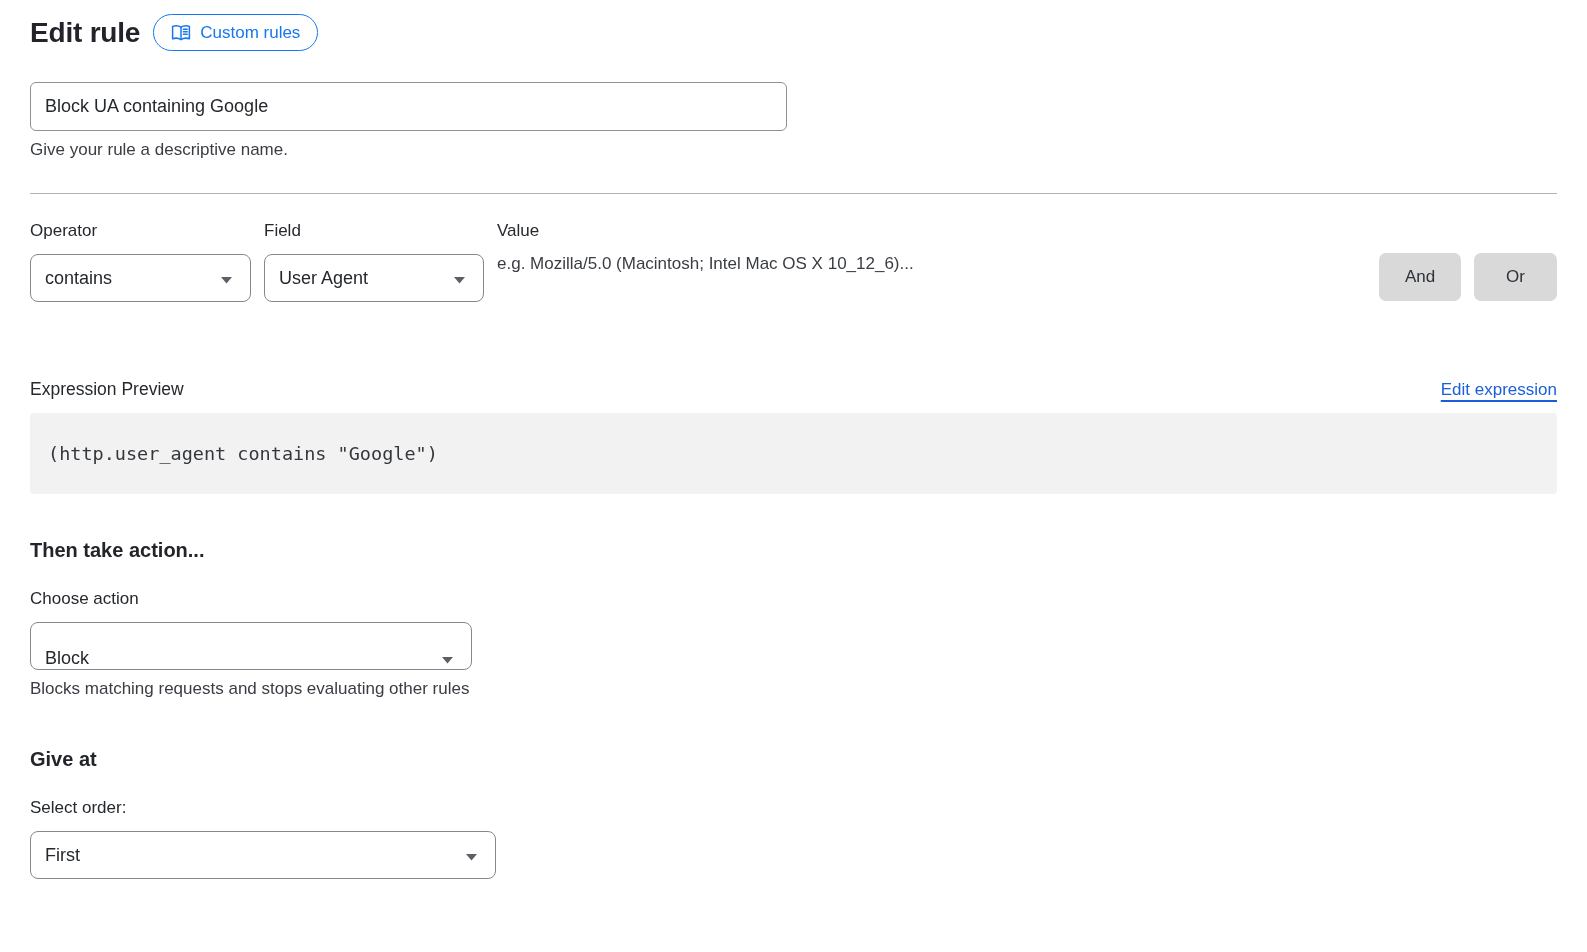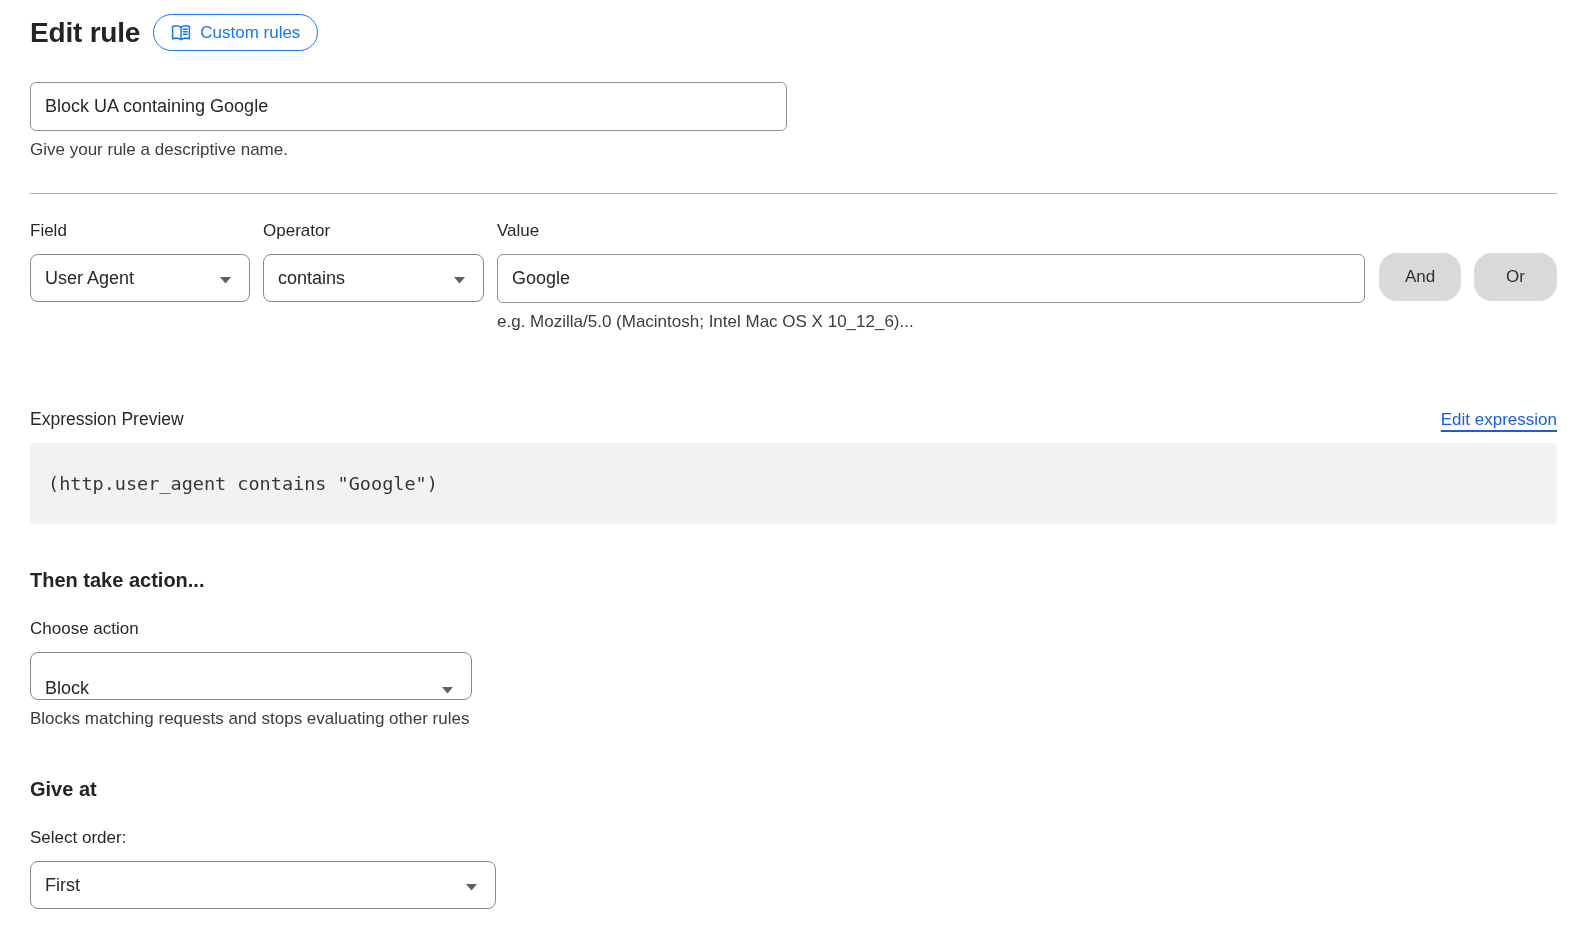--- a/index.html
+++ b/index.html
@@ -42,21 +42,21 @@
   .divider { border: 0; border-top: 1.5px solid #b2b2b2; margin: 33px 0 27px 0; }
 
   
   .cond-row { display: flex; align-items: flex-start; }
   .col { margin-right: 13px; }
   .col-field { width: 220px; }
   .col-operator { width: 221px; }
   .col-value { flex: 1; margin-right: 0; }
   .btns { display: flex; gap: 13px; margin-left: 14px; padding-top: 32px; }
   .gray-btn {
-    height: 48px; background: #d9d9d9; border: none; border-radius: 18px;
+    height: 48px; background: #d9d9d9; border: none; border-radius: 7px;
     font-size: 17px; color: #2e3238; cursor: pointer; font-family: inherit;
   }
   .and-btn { width: 82px; }
   .or-btn { width: 83px; }
 
   
   .select {
     height: 48px; border: 1px solid #85898f; border-radius: 8px;
     display: flex; align-items: center; justify-content: space-between;
     padding: 0 17px 0 14px; font-size: 18px; color: #25282d;
@@ -108,47 +108,46 @@
   </div>
 
   
   <input class="text-input rule-name-input" type="text" value="Block UA containing Google" style="">
   <div class="helper">Give your rule a descriptive name.</div>
 
   <hr class="divider">
 
   
   <div class="cond-row">
+    <div class="col col-operator">
+      <label class="field-label">Operator</label>
+      <div class="select">
+        <span>contains</span>
+        <span class="chev">
+          <svg width="13" height="8" viewBox="0 0 13 8">
+              <path d="M1 1 H12 L6.5 7.5 Z" fill="#5c6066"></path>
+            </svg>
+        </span>
+      </div>
+    </div>
+
     <div class="col col-field">
       <label class="field-label">Field</label>
       <div class="select">
         <span>User Agent</span>
         <span class="chev">
           <svg width="13" height="8" viewBox="0 0 13 8">
               <path d="M1 1 H12 L6.5 7.5 Z" fill="#5c6066"></path>
             </svg>
         </span>
       </div>
     </div>
 
-    <div class="col col-operator">
-      <label class="field-label">Operator</label>
-      <div class="select">
-        <span>contains</span>
-        <span class="chev">
-          <svg width="13" height="8" viewBox="0 0 13 8">
-              <path d="M1 1 H12 L6.5 7.5 Z" fill="#5c6066"></path>
-            </svg>
-        </span>
-      </div>
-    </div>
-
     <div class="col col-value">
       <label class="field-label">Value</label>
-      <input class="text-input" type="text" value="Google" style="">
       <div class="helper">e.g. Mozilla/5.0 (Macintosh; Intel Mac OS X 10_12_6)...</div>
     </div>
 
     <div class="btns">
       <button class="gray-btn and-btn">And</button>
       <button class="gray-btn or-btn">Or</button>
     </div>
   </div>
 
   

